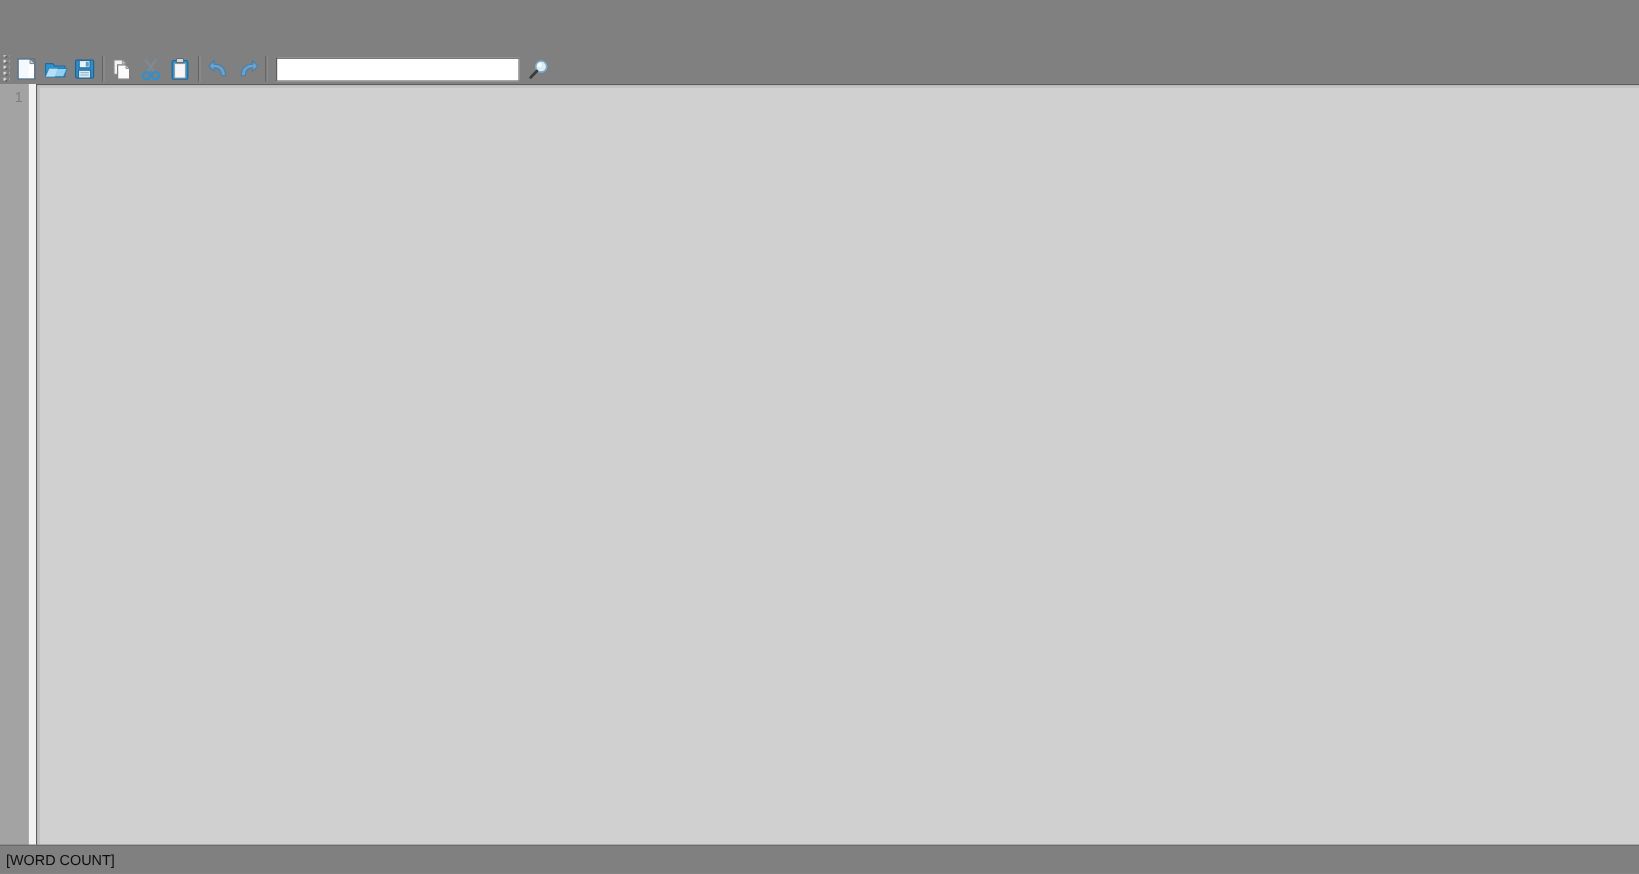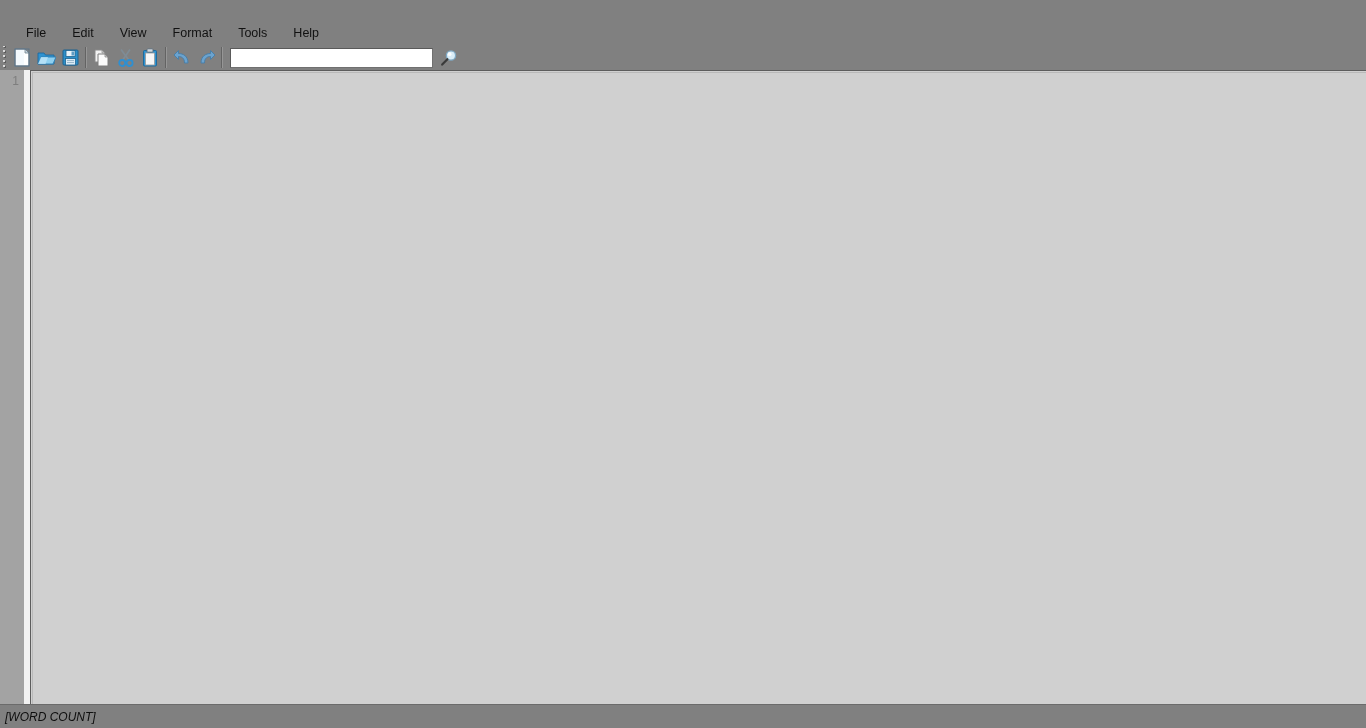--- a/index.html
+++ b/index.html
@@ -306,43 +306,34 @@
   .statusbar {
     position: absolute;
     left: 0; top: 704px;
     width: 1366px;
     height: 24px;
     background: #808080;
     border-top: 1px solid #6b6b6b;
     box-sizing: border-box;
     display: flex;
     align-items: center;
-    font-style: italic;
   }
   .status-text {
     font-size: 12px;
     color: #0e0e0e;
     padding-left: 5px;
     white-space: nowrap;
   }
 </style>
 </head>
 <body>
 
 <div id="app">
 
 
-  <div class="menubar">
-    <div class="menu-item">File</div>
-    <div class="menu-item">Edit</div>
-    <div class="menu-item">View</div>
-    <div class="menu-item">Format</div>
-    <div class="menu-item">Tools</div>
-    <div class="menu-item">Help</div>
-  </div>
 
   <div class="toolbar">
 
     <div class="grip"></div>
 
     <div class="tbtn">
       <svg width="17" height="19" viewBox="0 0 17 19">
         <polygon points="1,1 11,1 15,5 15,18 1,18" fill="#ffffff" stroke="#6b7d8c" stroke-width="1"></polygon>
         <polygon points="11,1 15,5 11,5" fill="#c6d3dd" stroke="#6b7d8c" stroke-width="0.8"></polygon>
         <rect x="1" y="1" width="14" height="17" fill="none" stroke="#5d7487" stroke-width="1"></rect>

